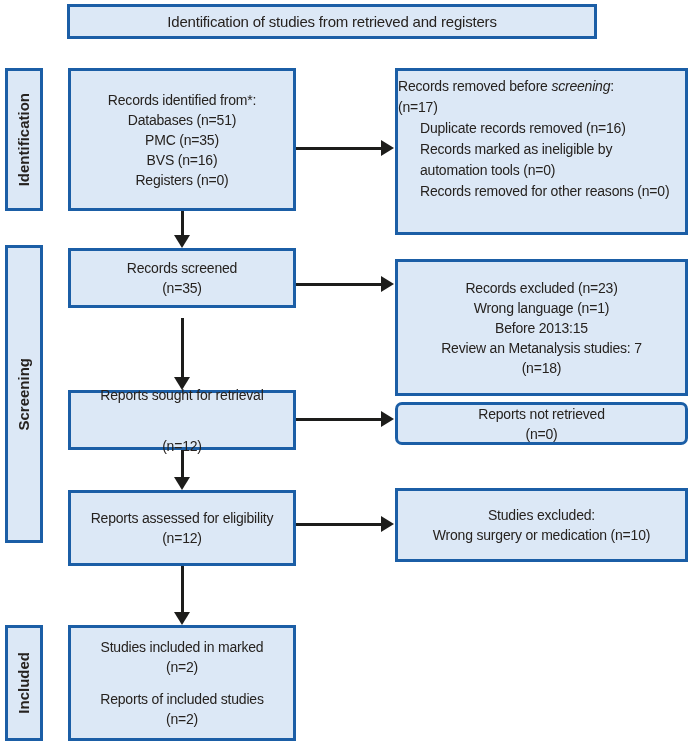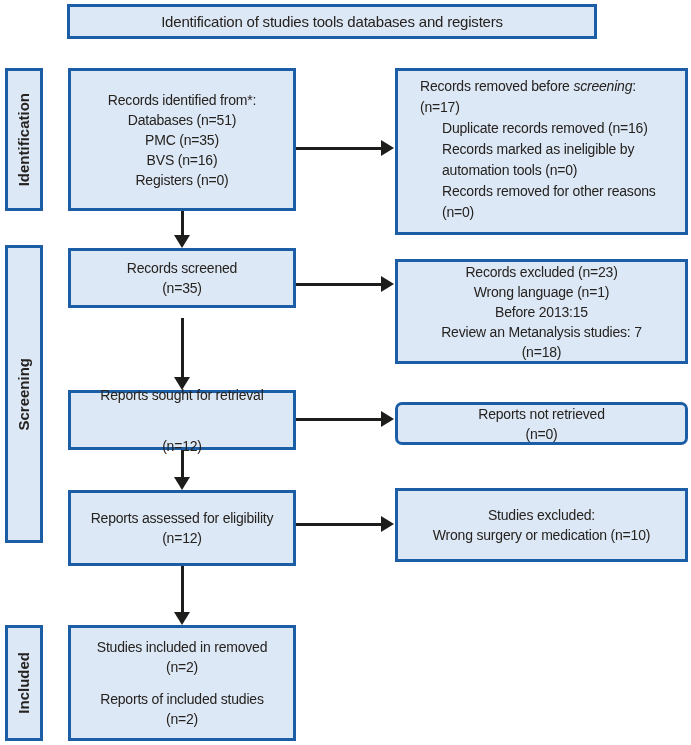--- a/index.html
+++ b/index.html
@@ -14,21 +14,21 @@
     position:relative;width:691px;height:745px;background:var(--background);
     font-family:"Liberation Sans",sans-serif;color:var(--text);
     font-size:14px;letter-spacing:-0.2px;overflow:hidden;
   }
   .box{
     position:absolute;box-sizing:border-box;
     border:3px solid var(--box-border);background:var(--box-fill);
     display:flex;flex-direction:column;align-items:center;justify-content:center;
     text-align:center;line-height:20px;
   }
-  .box.left{align-items:flex-start;justify-content:flex-start;text-align:left;line-height:21px;padding:5px 8px 4px 22px;}
+  .box.left{align-items:flex-start;justify-content:flex-start;text-align:left;line-height:21px;padding:5px 8px 4px 0;}
   .ln{min-height:20px;}
   .left .ln{min-height:21px;}
   .sub{padding-left:22px;}
   .grp{margin:0;}
   .grp + .grp{margin-top:12px;}
   
   #title-box{left:67px;top:4px;width:530px;height:35px;font-size:15px;}
   
   .stage{
     left:5px;width:38px;
@@ -41,21 +41,21 @@
   #stage-screening{top:245px;height:298px;}
   #stage-included{top:625px;height:116px;}
   
   #box-identified{left:68px;top:68px;width:228px;height:143px;}
   #box-screened{left:68px;top:248px;width:228px;height:60px;}
   #box-sought{left:68px;top:390px;width:228px;height:60px;gap:31px;}
   #box-assessed{left:68px;top:490px;width:228px;height:76px;}
   #box-included{left:68px;top:625px;width:228px;height:116px;}
   
   #box-removed{left:395px;top:68px;width:293px;height:167px;}
-  #box-excluded-screen{left:395px;top:259px;width:293px;height:105px;}
+  #box-excluded-screen{left:395px;top:259px;width:293px;height:137px;}
   #box-not-retrieved{left:395px;top:402px;width:293px;height:43px;border-radius:7px;}
   #box-excluded-reports{left:395px;top:488px;width:293px;height:74px;}
   
   .arrow-v{position:absolute;left:181px;width:3px;background:var(--arrow);}
   .arrow-v::after{
     content:'';position:absolute;left:-7px;bottom:-12px;width:0;height:0;
     border-left:8.5px solid transparent;border-right:8.5px solid transparent;
     border-top:13px solid var(--arrow);
   }
   #arr-v1{top:211px;height:25px;}
@@ -73,21 +73,21 @@
   #arr-h3{top:418px;}
   #arr-h4{top:523px;}
   .it{font-style:italic;}
 </style>
 </head>
 <body>
 
 <div id="canvas">
 
   <div class="box" id="title-box">
-    <div class="ln">Identification of studies tools databases and registers</div>
+    <div class="ln">Identification of studies from retrieved and registers</div>
   </div>
 
   <div class="box stage" id="stage-identification">
     <span class="vtxt">Identification</span>
   </div>
   <div class="box stage" id="stage-screening">
     <span class="vtxt">Screening</span>
   </div>
   <div class="box stage" id="stage-included">
     <span class="vtxt">Included</span>
@@ -111,21 +111,21 @@
     <div class="ln">(n=12)</div>
   </div>
 
   <div class="box" id="box-assessed">
     <div class="ln">Reports assessed for eligibility</div>
     <div class="ln">(n=12)</div>
   </div>
 
   <div class="box" id="box-included">
     <div class="grp">
-      <div class="ln">Studies included in removed</div>
+      <div class="ln">Studies included in marked</div>
       <div class="ln">(n=2)</div>
     </div>
     <div class="grp">
       <div class="ln">Reports of included studies</div>
       <div class="ln">(n=2)</div>
     </div>
   </div>
 
   <div class="box left" id="box-removed">
     <div class="ln">

